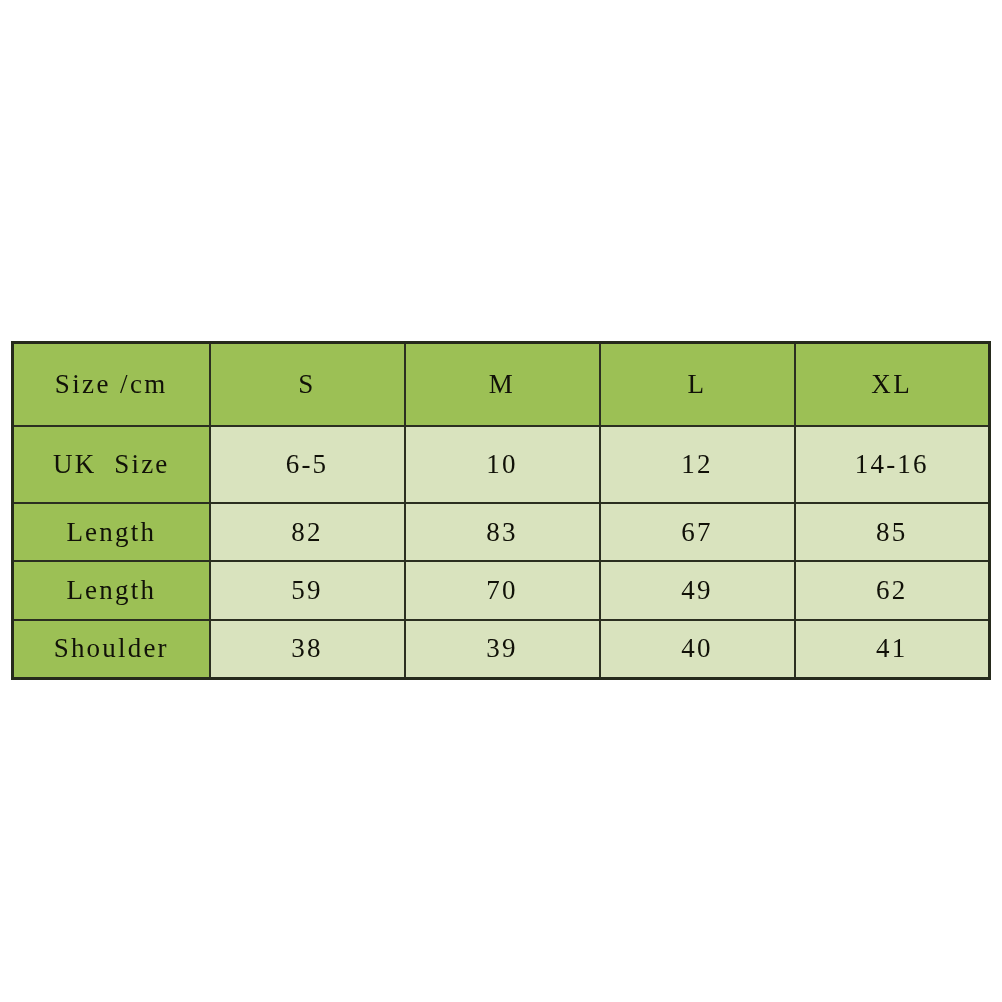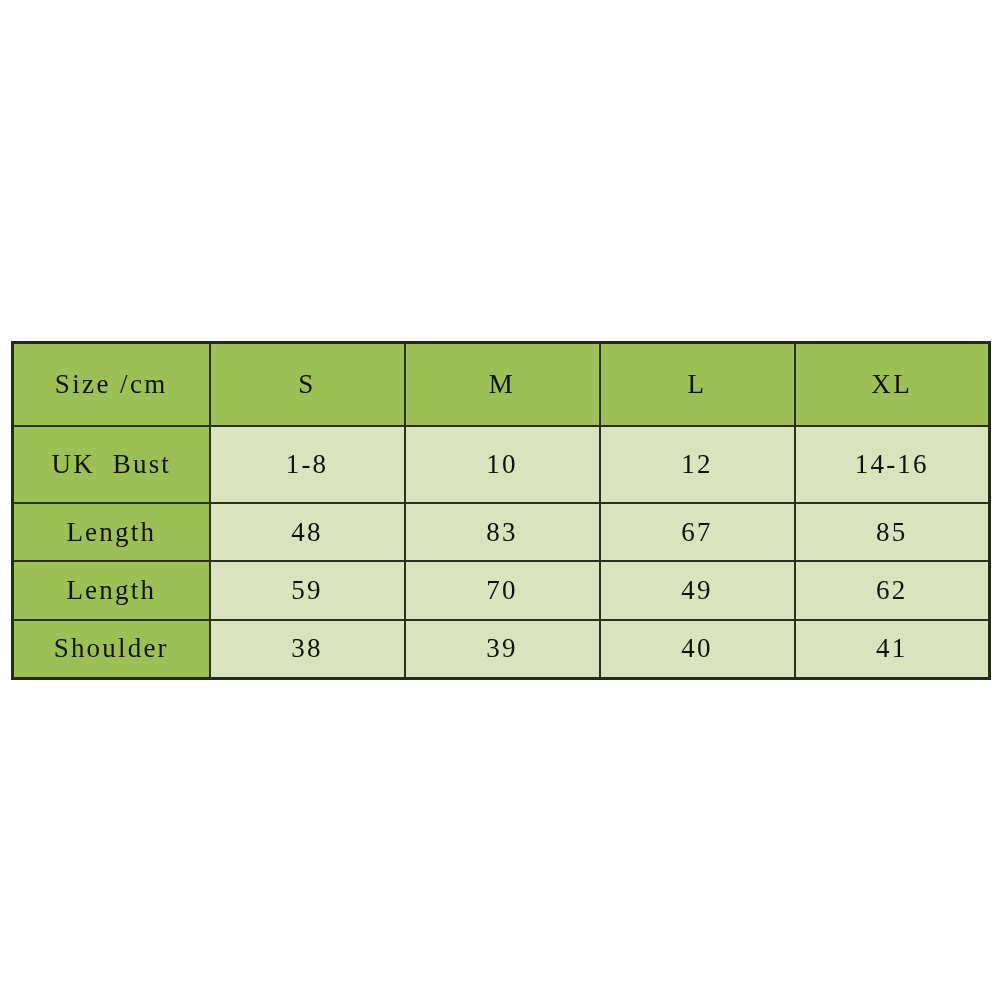--- a/index.html
+++ b/index.html
@@ -100,31 +100,31 @@
 
         <tr class="header-row">
           <td class="corner-cell">Size /cm</td>
           <td>S</td>
           <td>M</td>
           <td>L</td>
           <td>XL</td>
         </tr>
 
         <tr class="r-uk">
-          <td class="row-label">UK  Bust</td>
-          <td class="value-cell">1-8</td>
+          <td class="row-label">UK  Size</td>
+          <td class="value-cell">6-5</td>
           <td class="value-cell">10</td>
           <td class="value-cell">12</td>
           <td class="value-cell">14-16</td>
         </tr>
 
 
         <tr class="r-std">
           <td class="row-label">Length</td>
-          <td class="value-cell">48</td>
+          <td class="value-cell">82</td>
           <td class="value-cell">83</td>
           <td class="value-cell">67</td>
           <td class="value-cell">85</td>
         </tr>
 
         <tr class="r-std">
           <td class="row-label">Length</td>
           <td class="value-cell">59</td>
           <td class="value-cell">70</td>
           <td class="value-cell">49</td>

